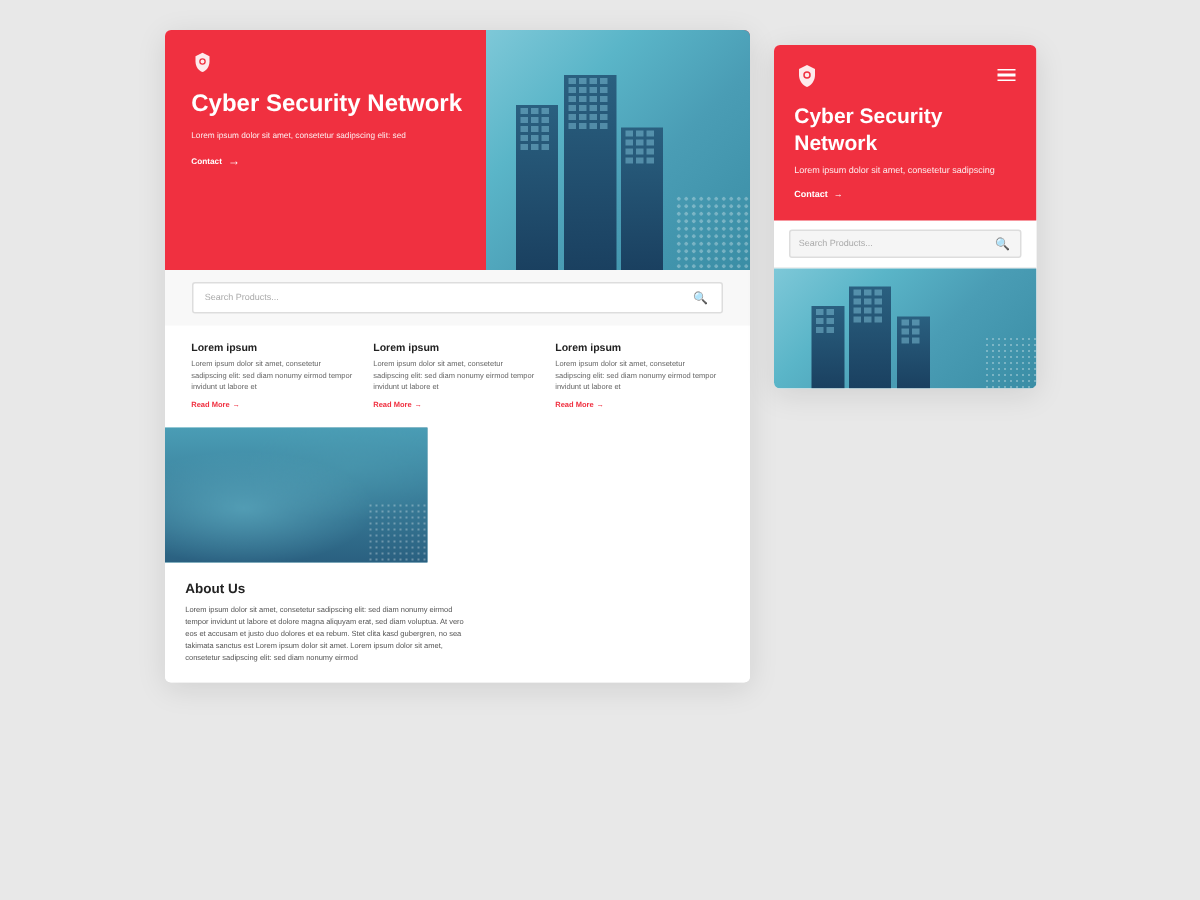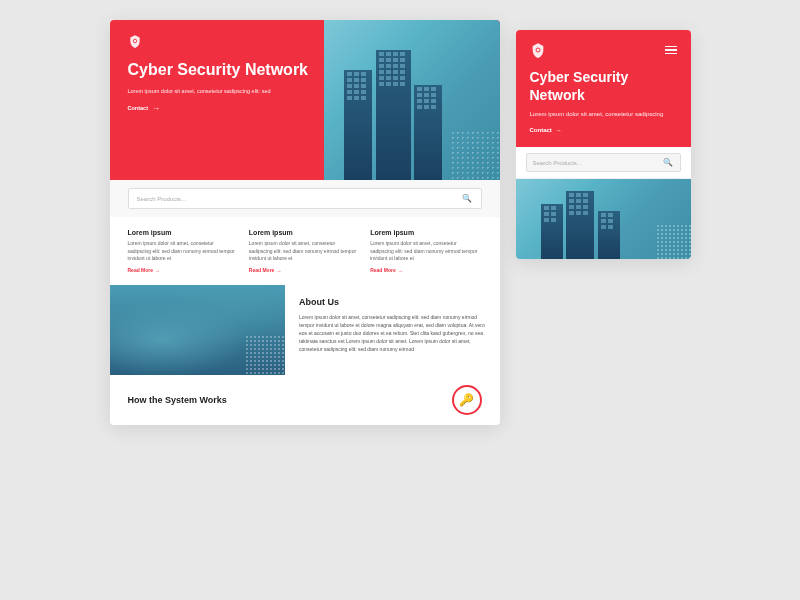--- a/index.html
+++ b/index.html
@@ -194,20 +194,21 @@
       gap: 2px;
       font-size: 5px;
       color: #f03040;
       font-weight: 600;
     }
 
     
     .about-section {
       display: flex;
       background: #fff;
+      flex-direction: column;
     }
 
     .about-image {
       width: 45%;
       min-height: 90px;
       background: linear-gradient(135deg, #5ab0c0 0%, #3a8aa0 50%, #2a7090 100%);
       position: relative;
       overflow: hidden;
     }
 
@@ -542,24 +543,20 @@
     <div class="about-image">
       <div class="water-drop-bg"></div>
       <div class="dot-pattern-sm"></div>
     </div>
     <div class="about-content">
       <div class="about-title">About Us</div>
       <div class="about-text">Lorem ipsum dolor sit amet, consetetur sadipscing elit: sed diam nonumy eirmod tempor invidunt ut labore et dolore magna aliquyam erat, sed diam voluptua. At vero eos et accusam et justo duo dolores et ea rebum. Stet clita kasd gubergren, no sea takimata sanctus est Lorem ipsum dolor sit amet. Lorem ipsum dolor sit amet, consetetur sadipscing elit: sed diam nonumy eirmod</div>
     </div>
   </div>
 
-  <div class="how-section">
-    <div class="how-title">How the System Works</div>
-    <div class="key-icon">🔑</div>
-  </div>
 
 </div>
 
 <div class="mobile-mockup">
 
   <div class="mobile-hero">
     <div class="mobile-nav">
       <div>
         <svg class="shield-svg" width="16" height="16" viewBox="0 0 24 24" fill="none">
           <path d="M12 2L4 6v6c0 5.5 3.5 10.7 8 12 4.5-1.3 8-6.5 8-12V6L12 2z" fill="white" opacity="0.9"></path>

